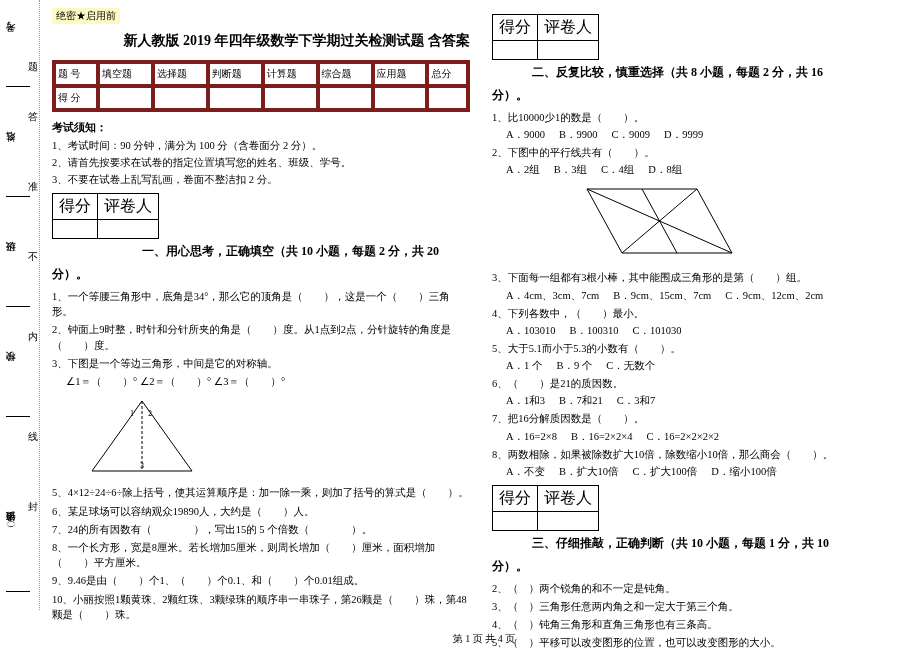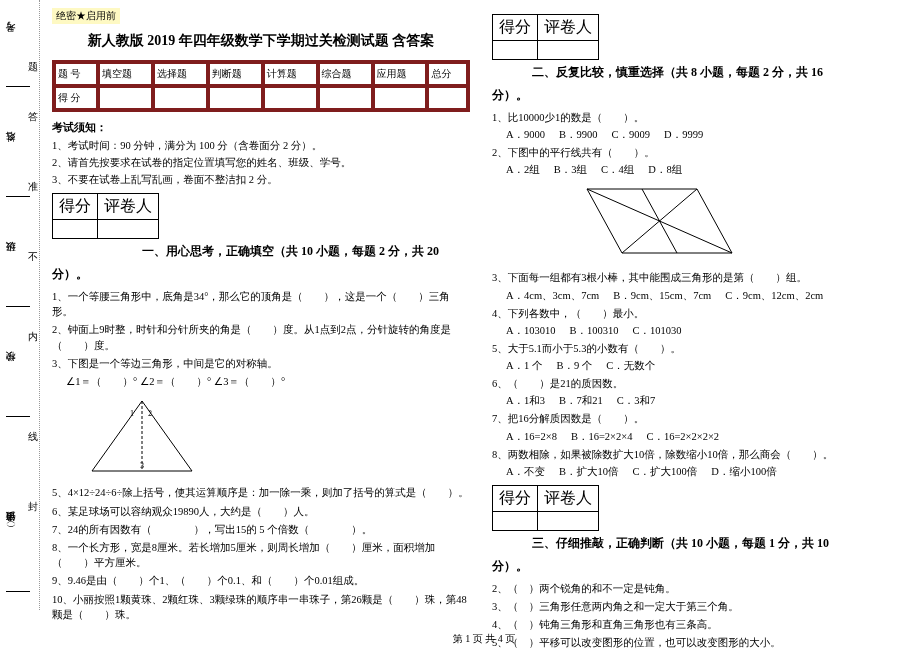--- a/index.html
+++ b/index.html
@@ -48,21 +48,21 @@
   .secret {
     background: #fef9c3;
     padding: 1px 4px;
     display: inline-block;
     font-size: 10px;
   }
   .title {
     font-size: 14px;
     font-weight: bold;
     margin: 8px 0 10px 0;
-    text-align: center;
+    text-align: right;
   }
   table.header {
     border-collapse: collapse;
     width: 100%;
     margin-bottom: 8px;
   }
   table.header td {
     border: 4px solid #7f1d1d;
     padding: 3px 2px;
     text-align: left;

